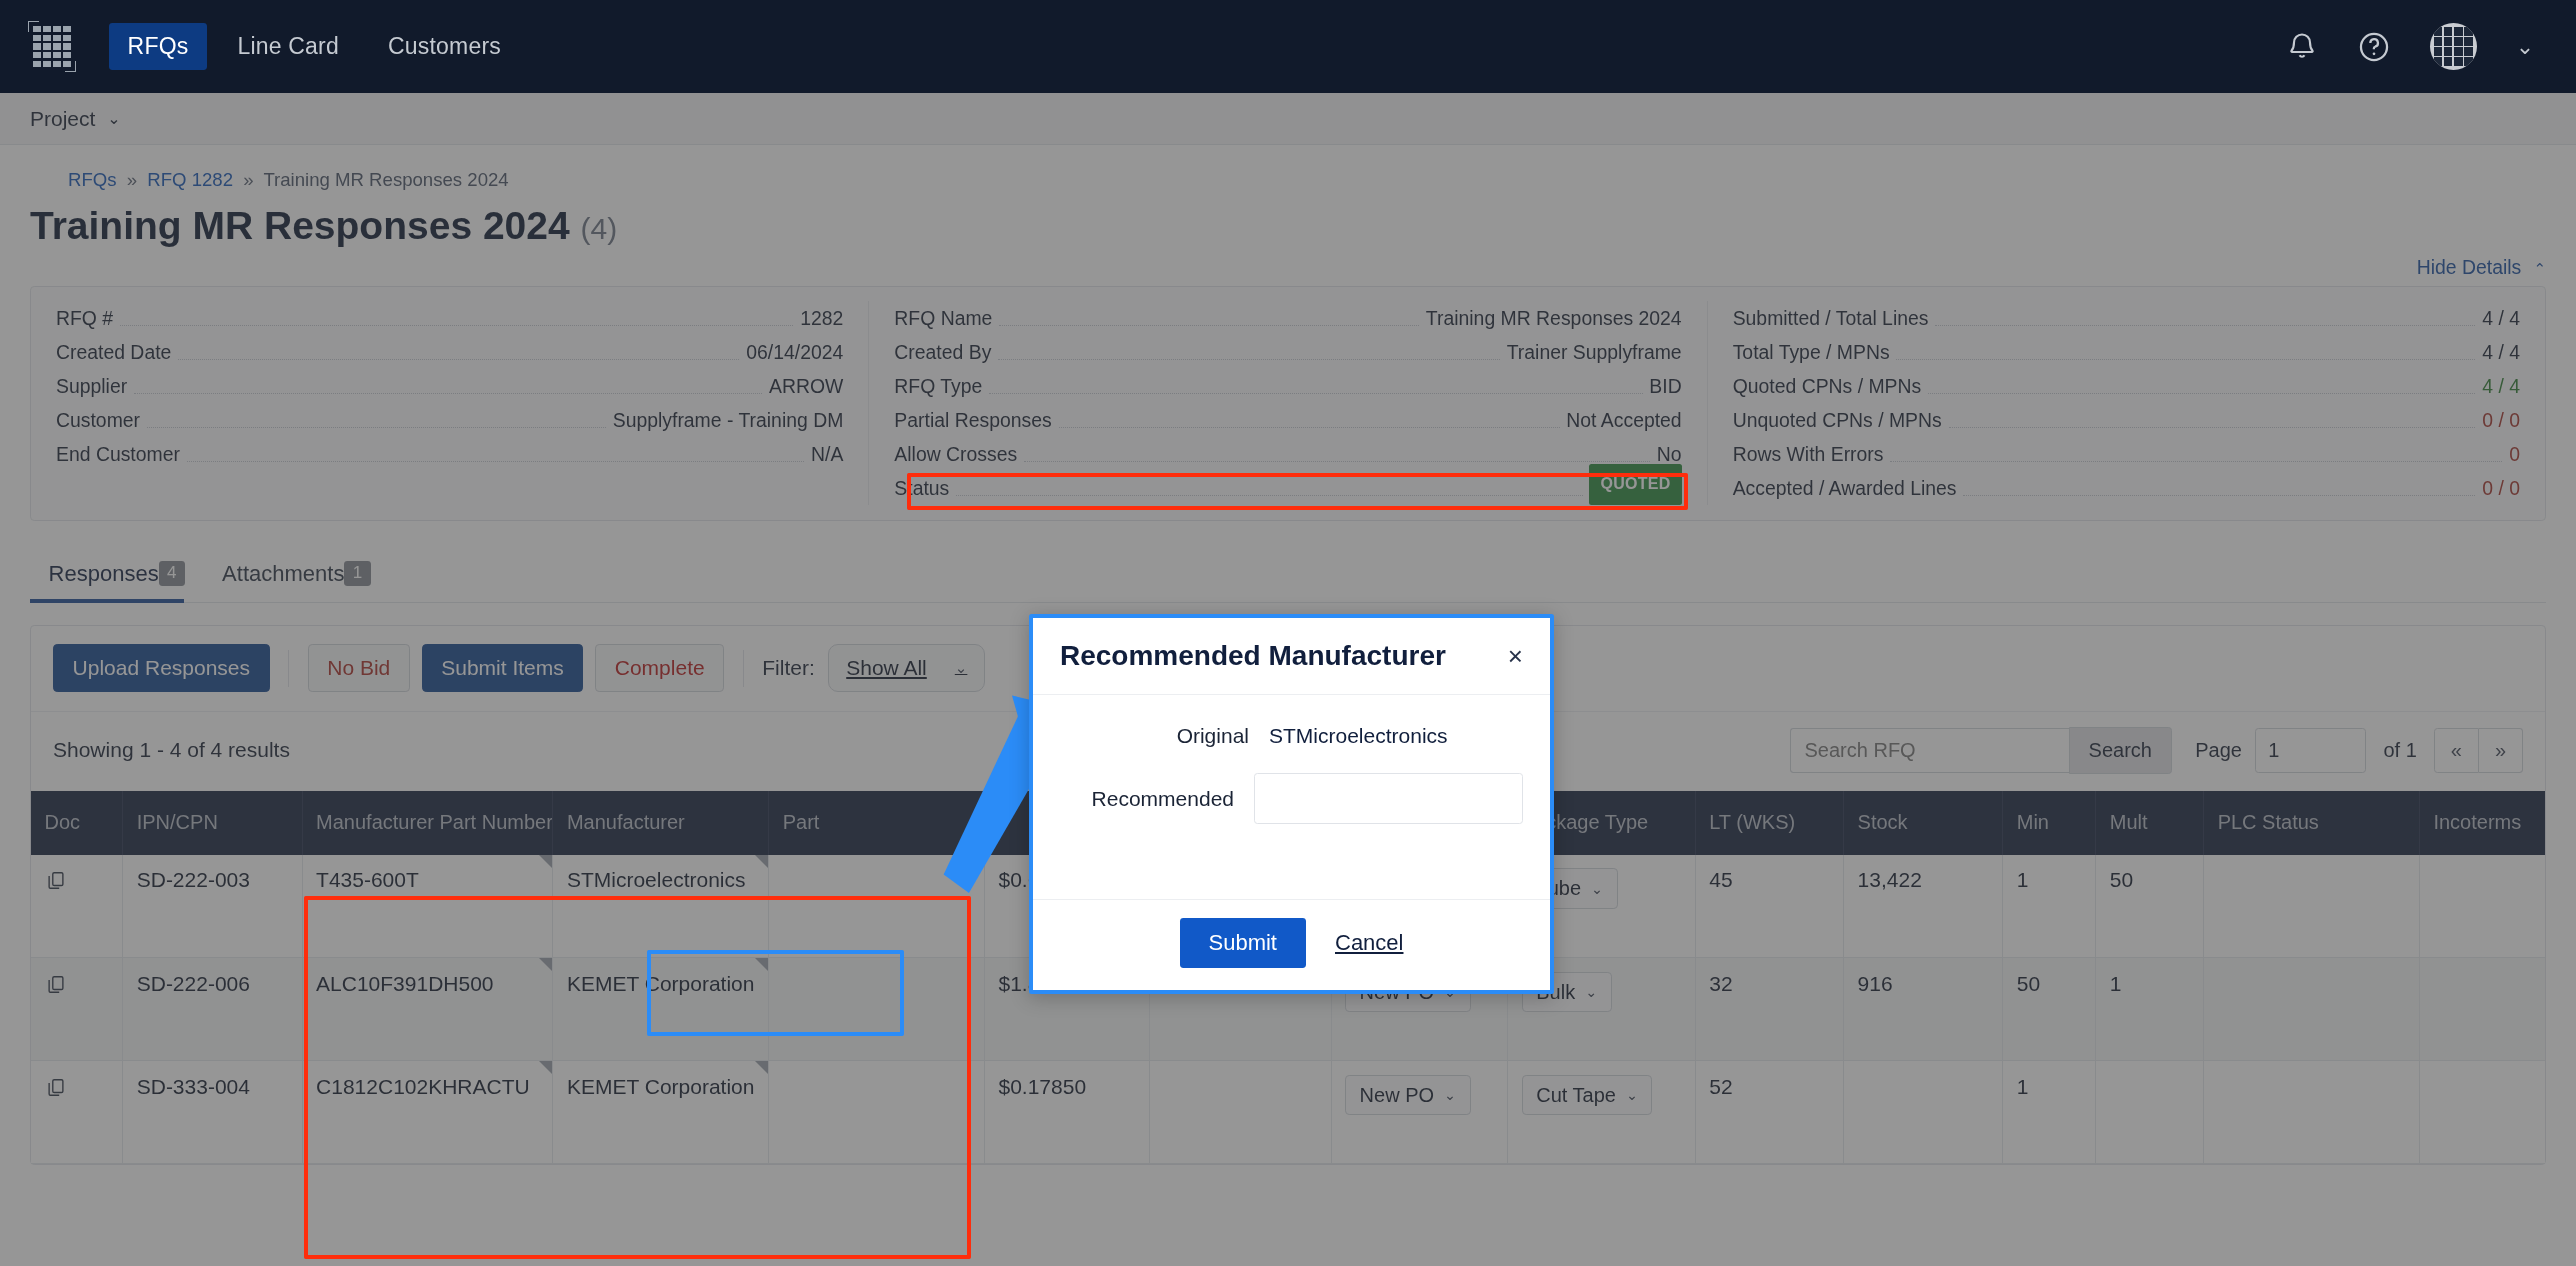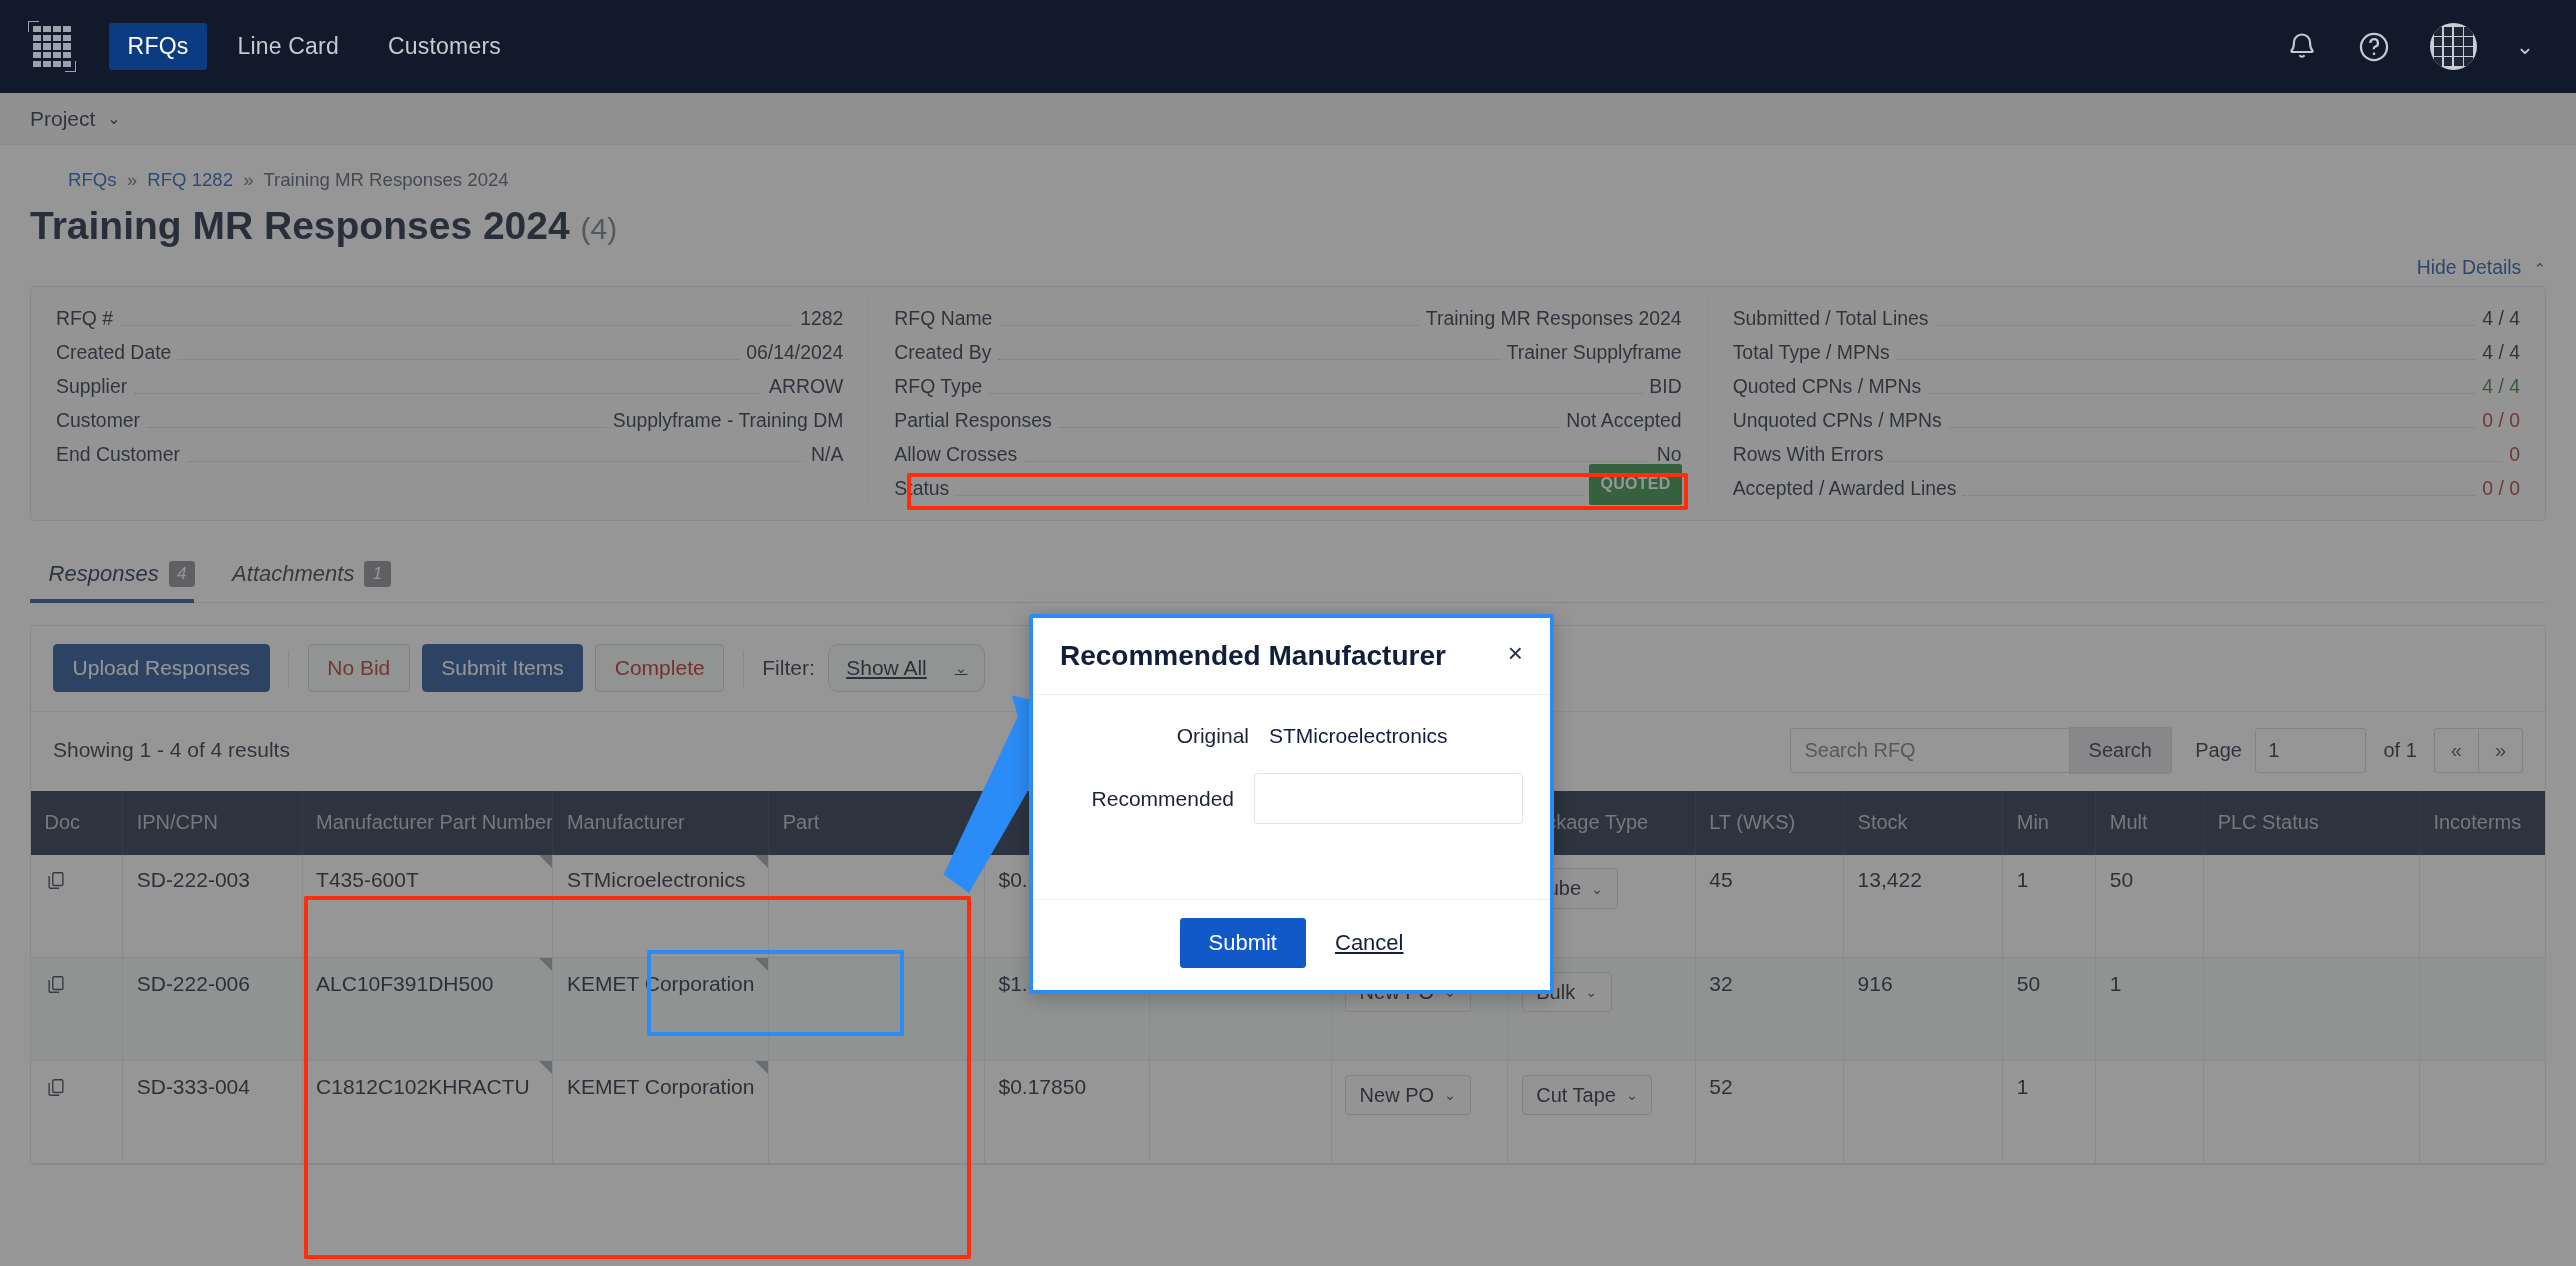--- a/index.html
+++ b/index.html
@@ -101,22 +101,22 @@
   .det-v.green { color: #2e7d32; }
   .det-v.red { color: #a5342c; }
   .badge-quoted {
     background: #2c8a3d; color: #fff; font-size: 16px; font-weight: bold;
     padding: 3.4px 11px; border-radius: 2.5px; letter-spacing: 0.3px;
   }
 
   
   .tabs { display: flex; align-items: center; margin-top: 30px; border-bottom: 1.7px solid #e1e4e8; }
   .tab {
-    display: flex; align-items: flex-end; gap: 10px; font-size: 22px; color: #2c3545;
-    padding: 10px 18.6px 15px 18.6px; position: relative; font-style: italic;
+    display: flex; align-items: flex-start; font-size: 22px; color: #2c3545;
+    padding: 10px 18.6px 15px 18.6px; position: relative;
   }
   .tab.active { color: #132240; }
   .tab.active::after {
     content: ""; position: absolute; left: 0; right: 20px; bottom: -1.7px;
     height: 4.2px; background: #1b4b96;
   }
   .tab .pill {
     background: #838890; color: #fff; font-size: 17px; border-radius: 3.4px;
     padding: 1.7px 8.4px; line-height: 1.3;
   }
@@ -199,21 +199,21 @@
 
   
   #modal-layer { position: absolute; inset: 0; z-index: 70; pointer-events: none; }
   .modal {
     position: absolute; left: 1029px; top: 614px; width: 525px; height: 380px;
     background: #ffffff; border: 4.2px solid #2b8cf7; border-radius: 2.5px;
     box-shadow: 0 3.4px 20px rgba(0,0,0,.22); pointer-events: auto;
     display: flex; flex-direction: column;
   }
   .modal-head {
-    display: flex; padding: 22px 27px 22px 27px;
+    display: flex; align-items: center; padding: 22px 27px 22px 27px;
     border-bottom: 0.8px solid #eceef1; flex: 0 0 auto;
   }
   .modal-title { font-size: 28px; font-weight: bold; color: #111f3d; }
   .modal-close { margin-left: auto; font-size: 26px; color: #27324a; line-height: 1; }
   .modal-body { flex: 1 1 auto; padding: 29px 27px 8.4px 27px; }
   .frow { display: flex; align-items: center; margin-bottom: 25px; }
   .frow .flabel {
     width: 209px; text-align: right; padding-right: 20px; font-size: 21px; color: #1b2436;
   }
   .frow .fvalue { font-size: 21px; color: #111f3d; }

